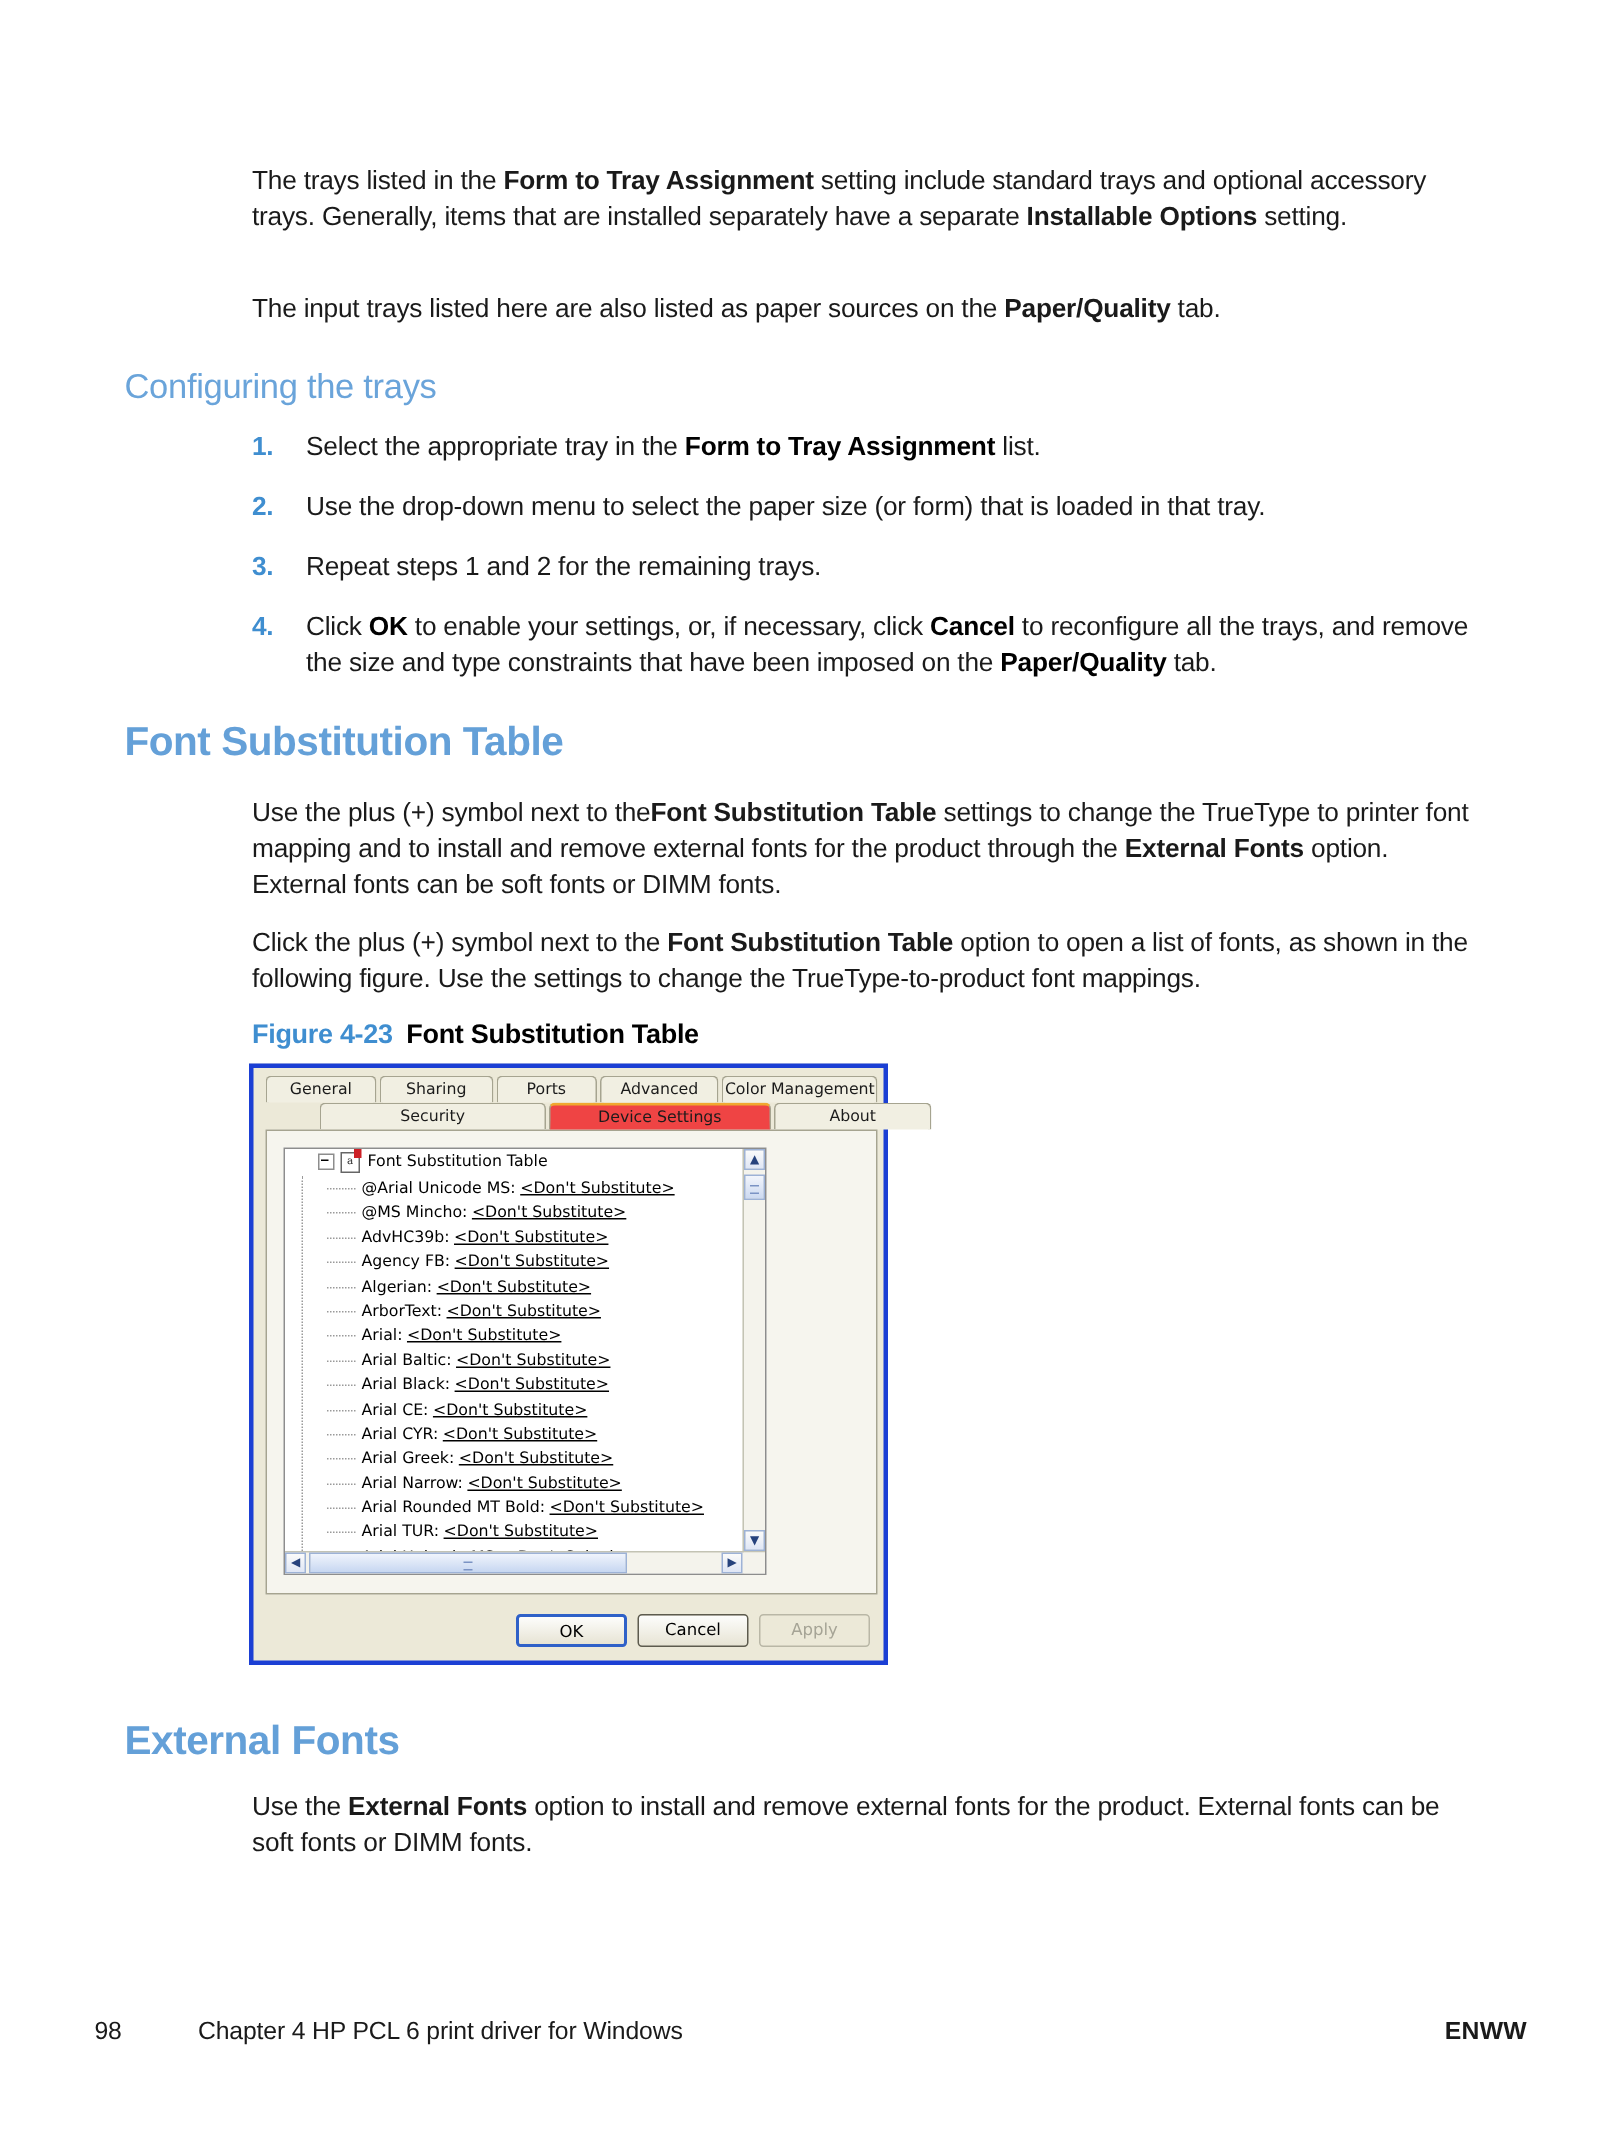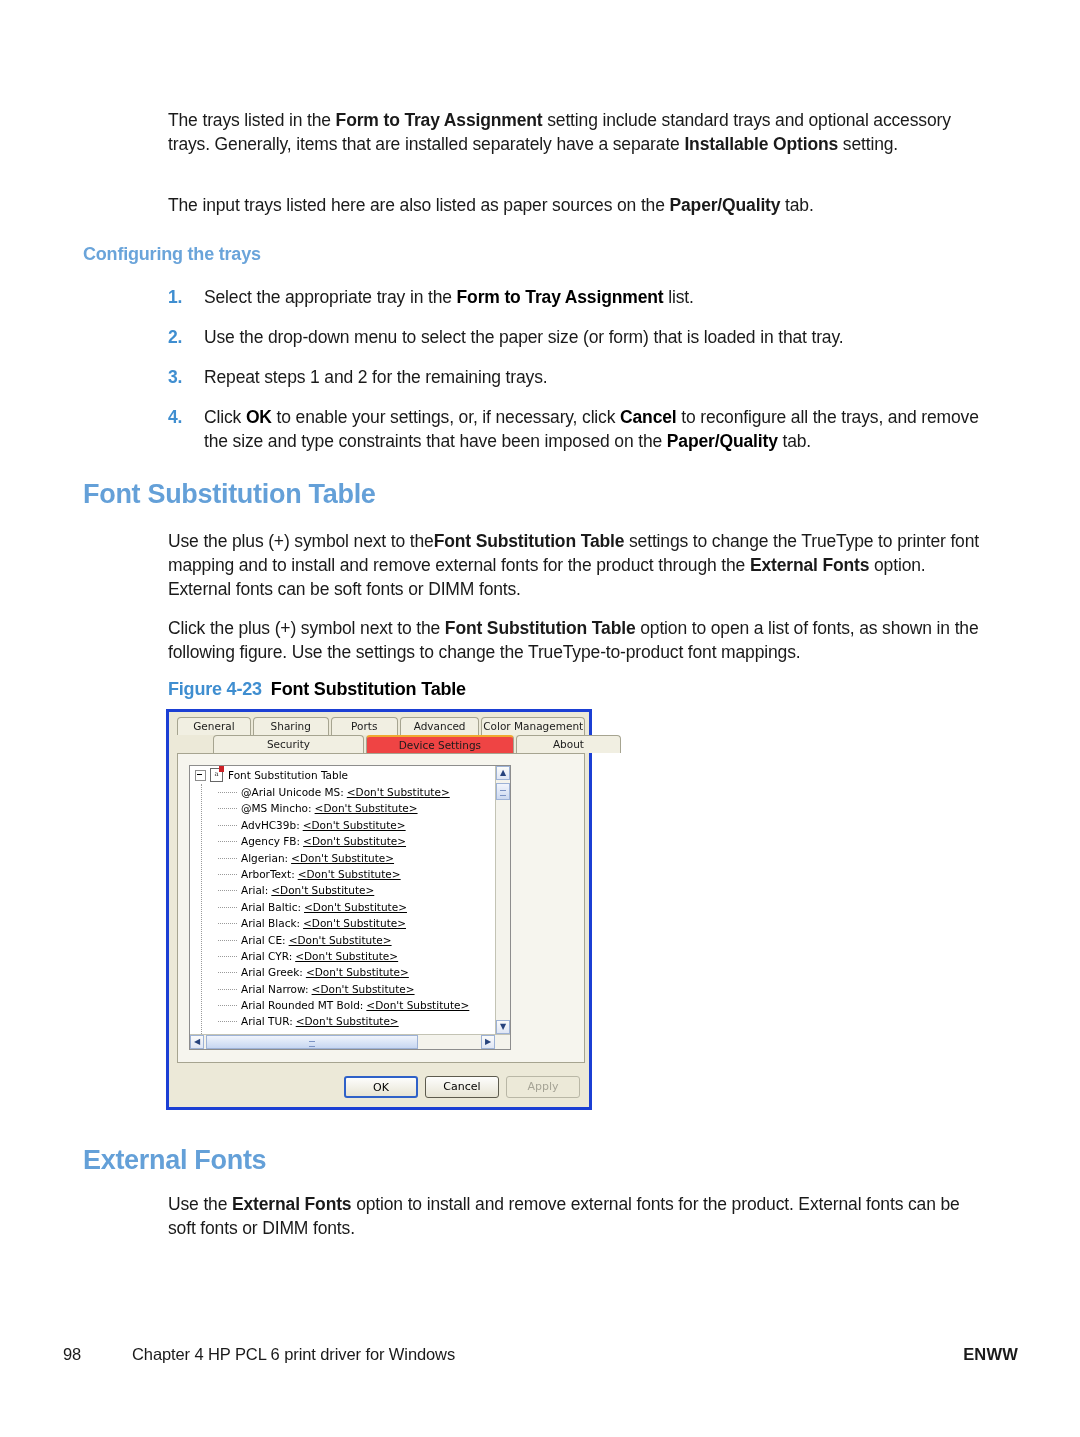--- a/index.html
+++ b/index.html
@@ -32,22 +32,22 @@
     line-height: 24px;
     color: #1a1a1a;
     letter-spacing: -0.15px;
   }
   .body-para b { font-weight: bold; }
 
   
   .h-sub {
     position: absolute;
     left: 83px;
-    font-size: 18px;
-    font-weight: bold;
+    font-size: 23px;
+    font-weight: normal;
     color: #6aa4da;
     letter-spacing: -0.2px;
   }
   .h-main {
     position: absolute;
     left: 83px;
     font-size: 27px;
     font-weight: bold;
     color: #64a0d8;
     letter-spacing: -0.3px;
@@ -172,21 +172,21 @@
     background: #ffffff;
     border: 1px solid #8d8d8d;
     box-sizing: border-box;
     overflow: hidden;
   }
 
   .tree-root {
     position: relative;
     height: 17px;
     line-height: 17px;
-    padding-left: 5px;
+    padding-left: 22px;
     font-size: 10.5px;
     color: #000;
     white-space: nowrap;
   }
   .expander {
     display: inline-block;
     width: 9px;
     height: 9px;
     border: 1px solid #8d8d8d;
     background: #fff;

